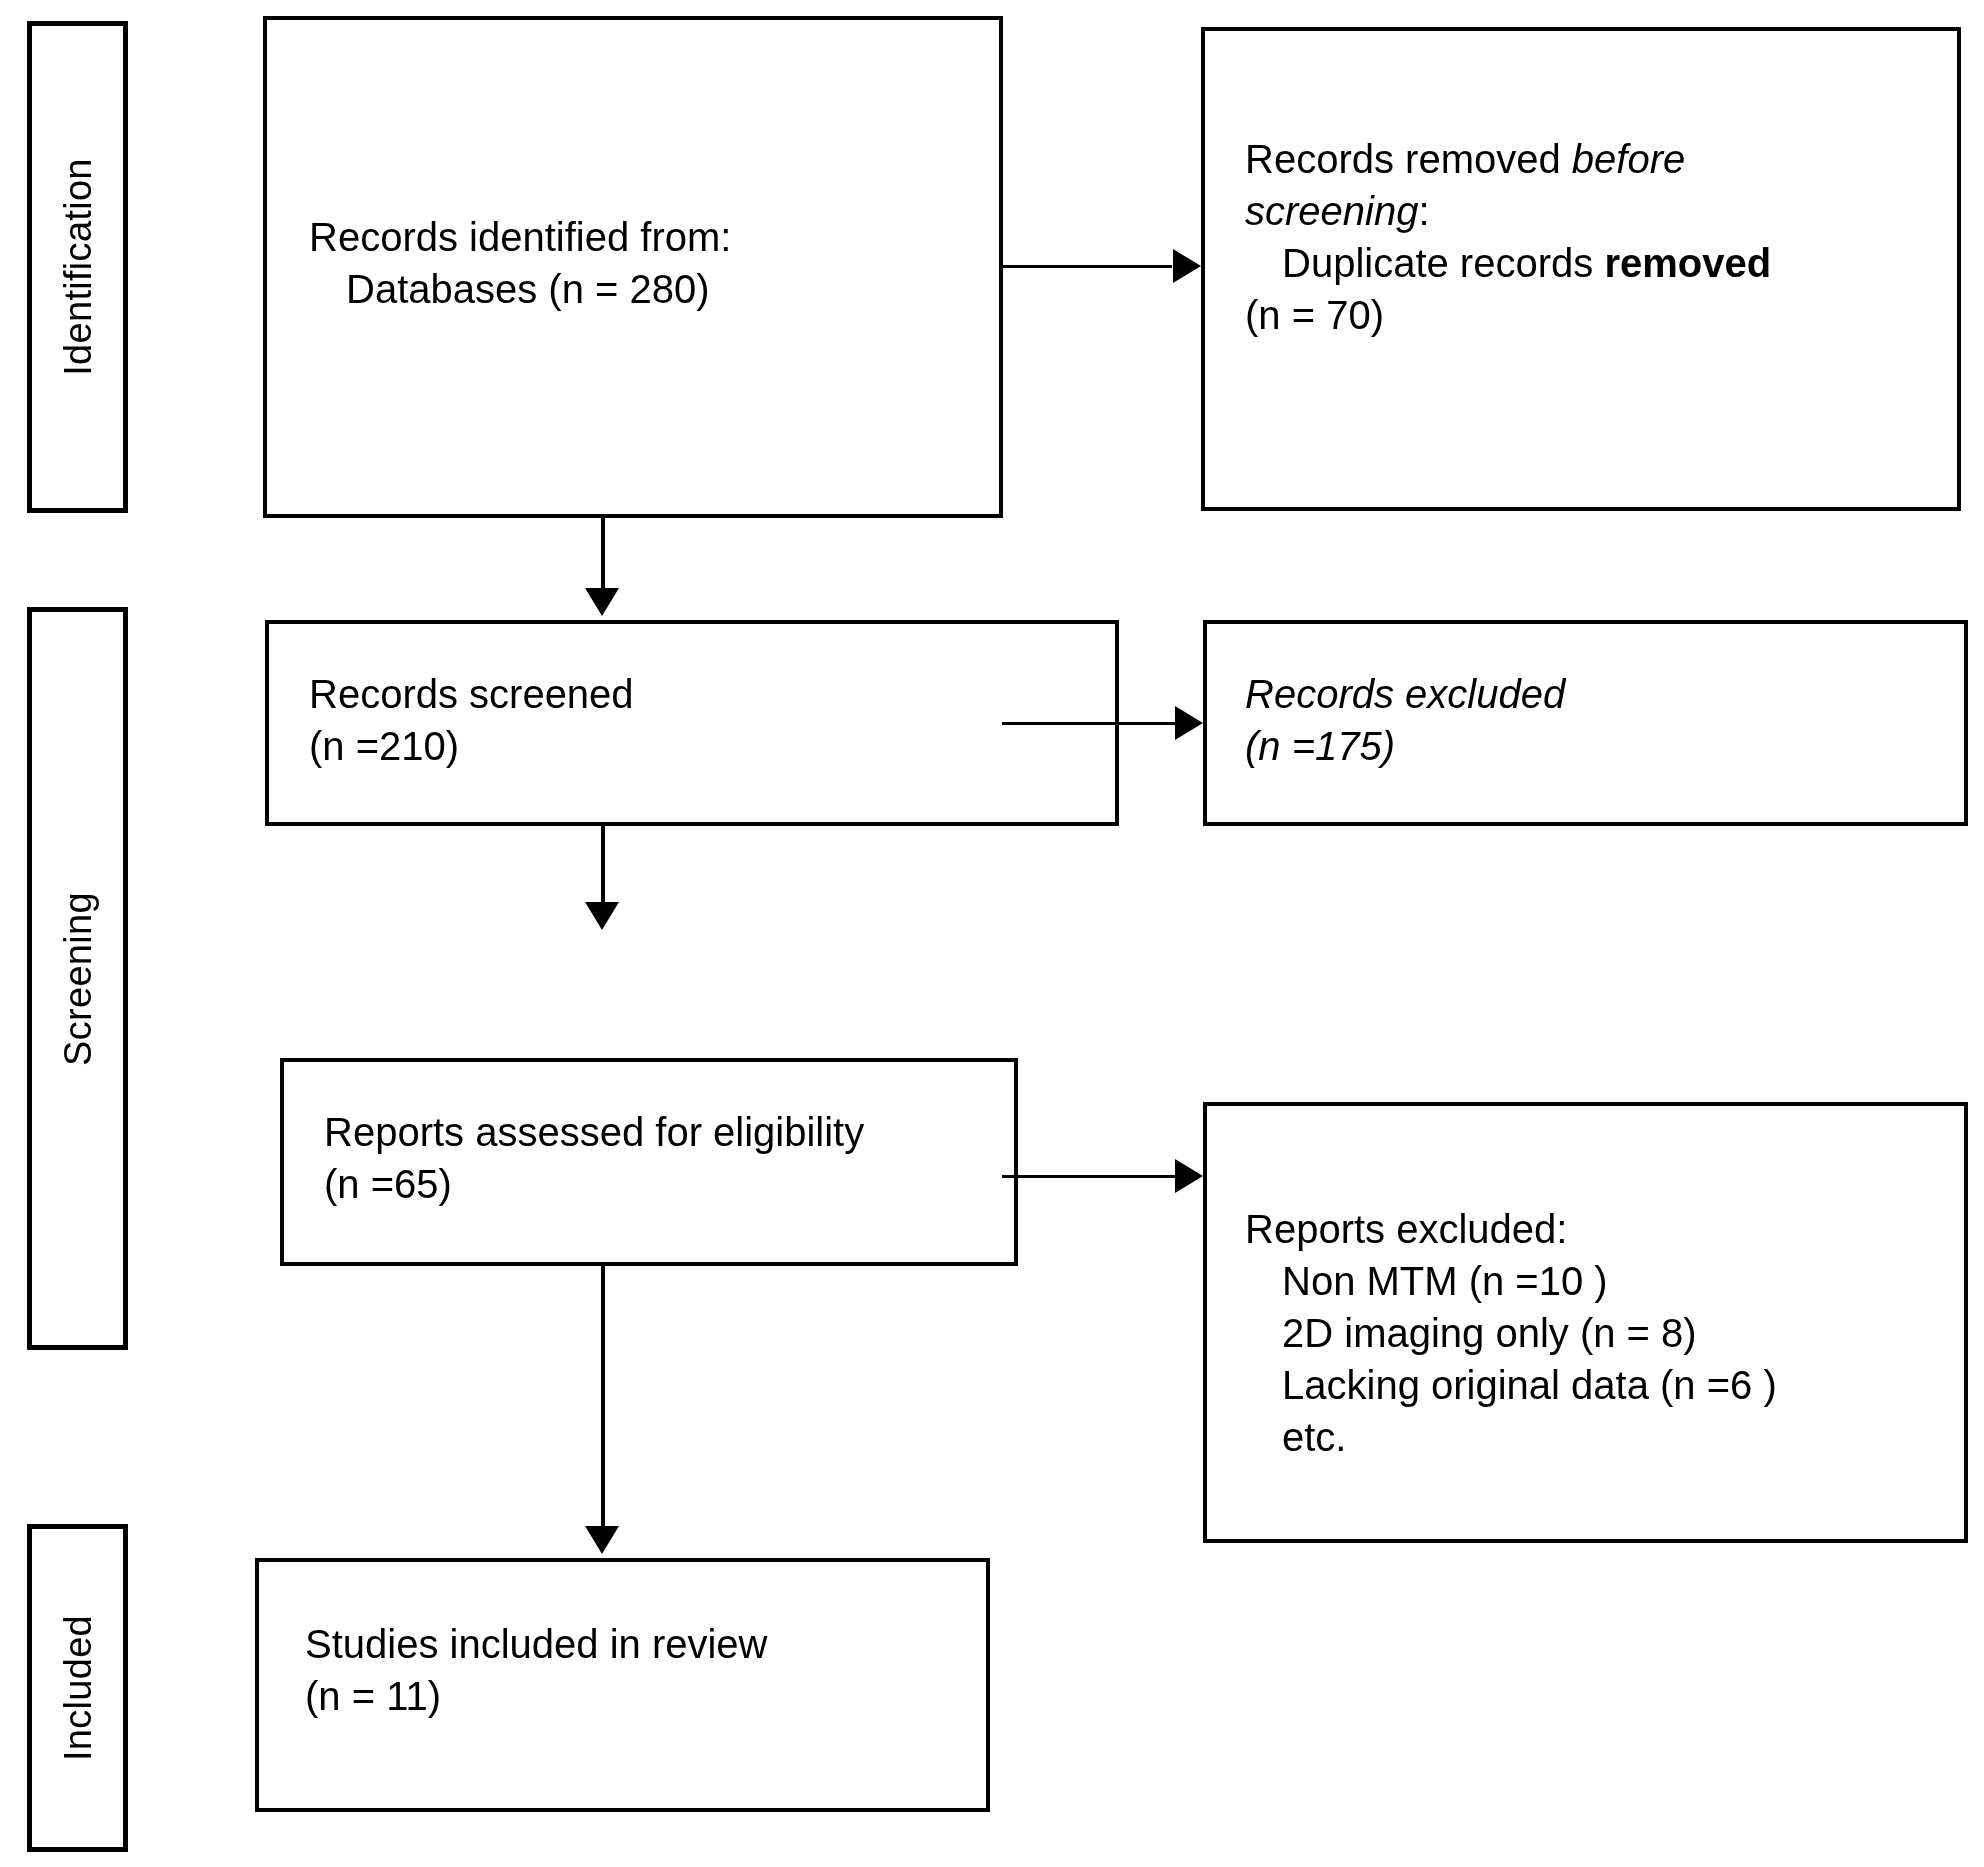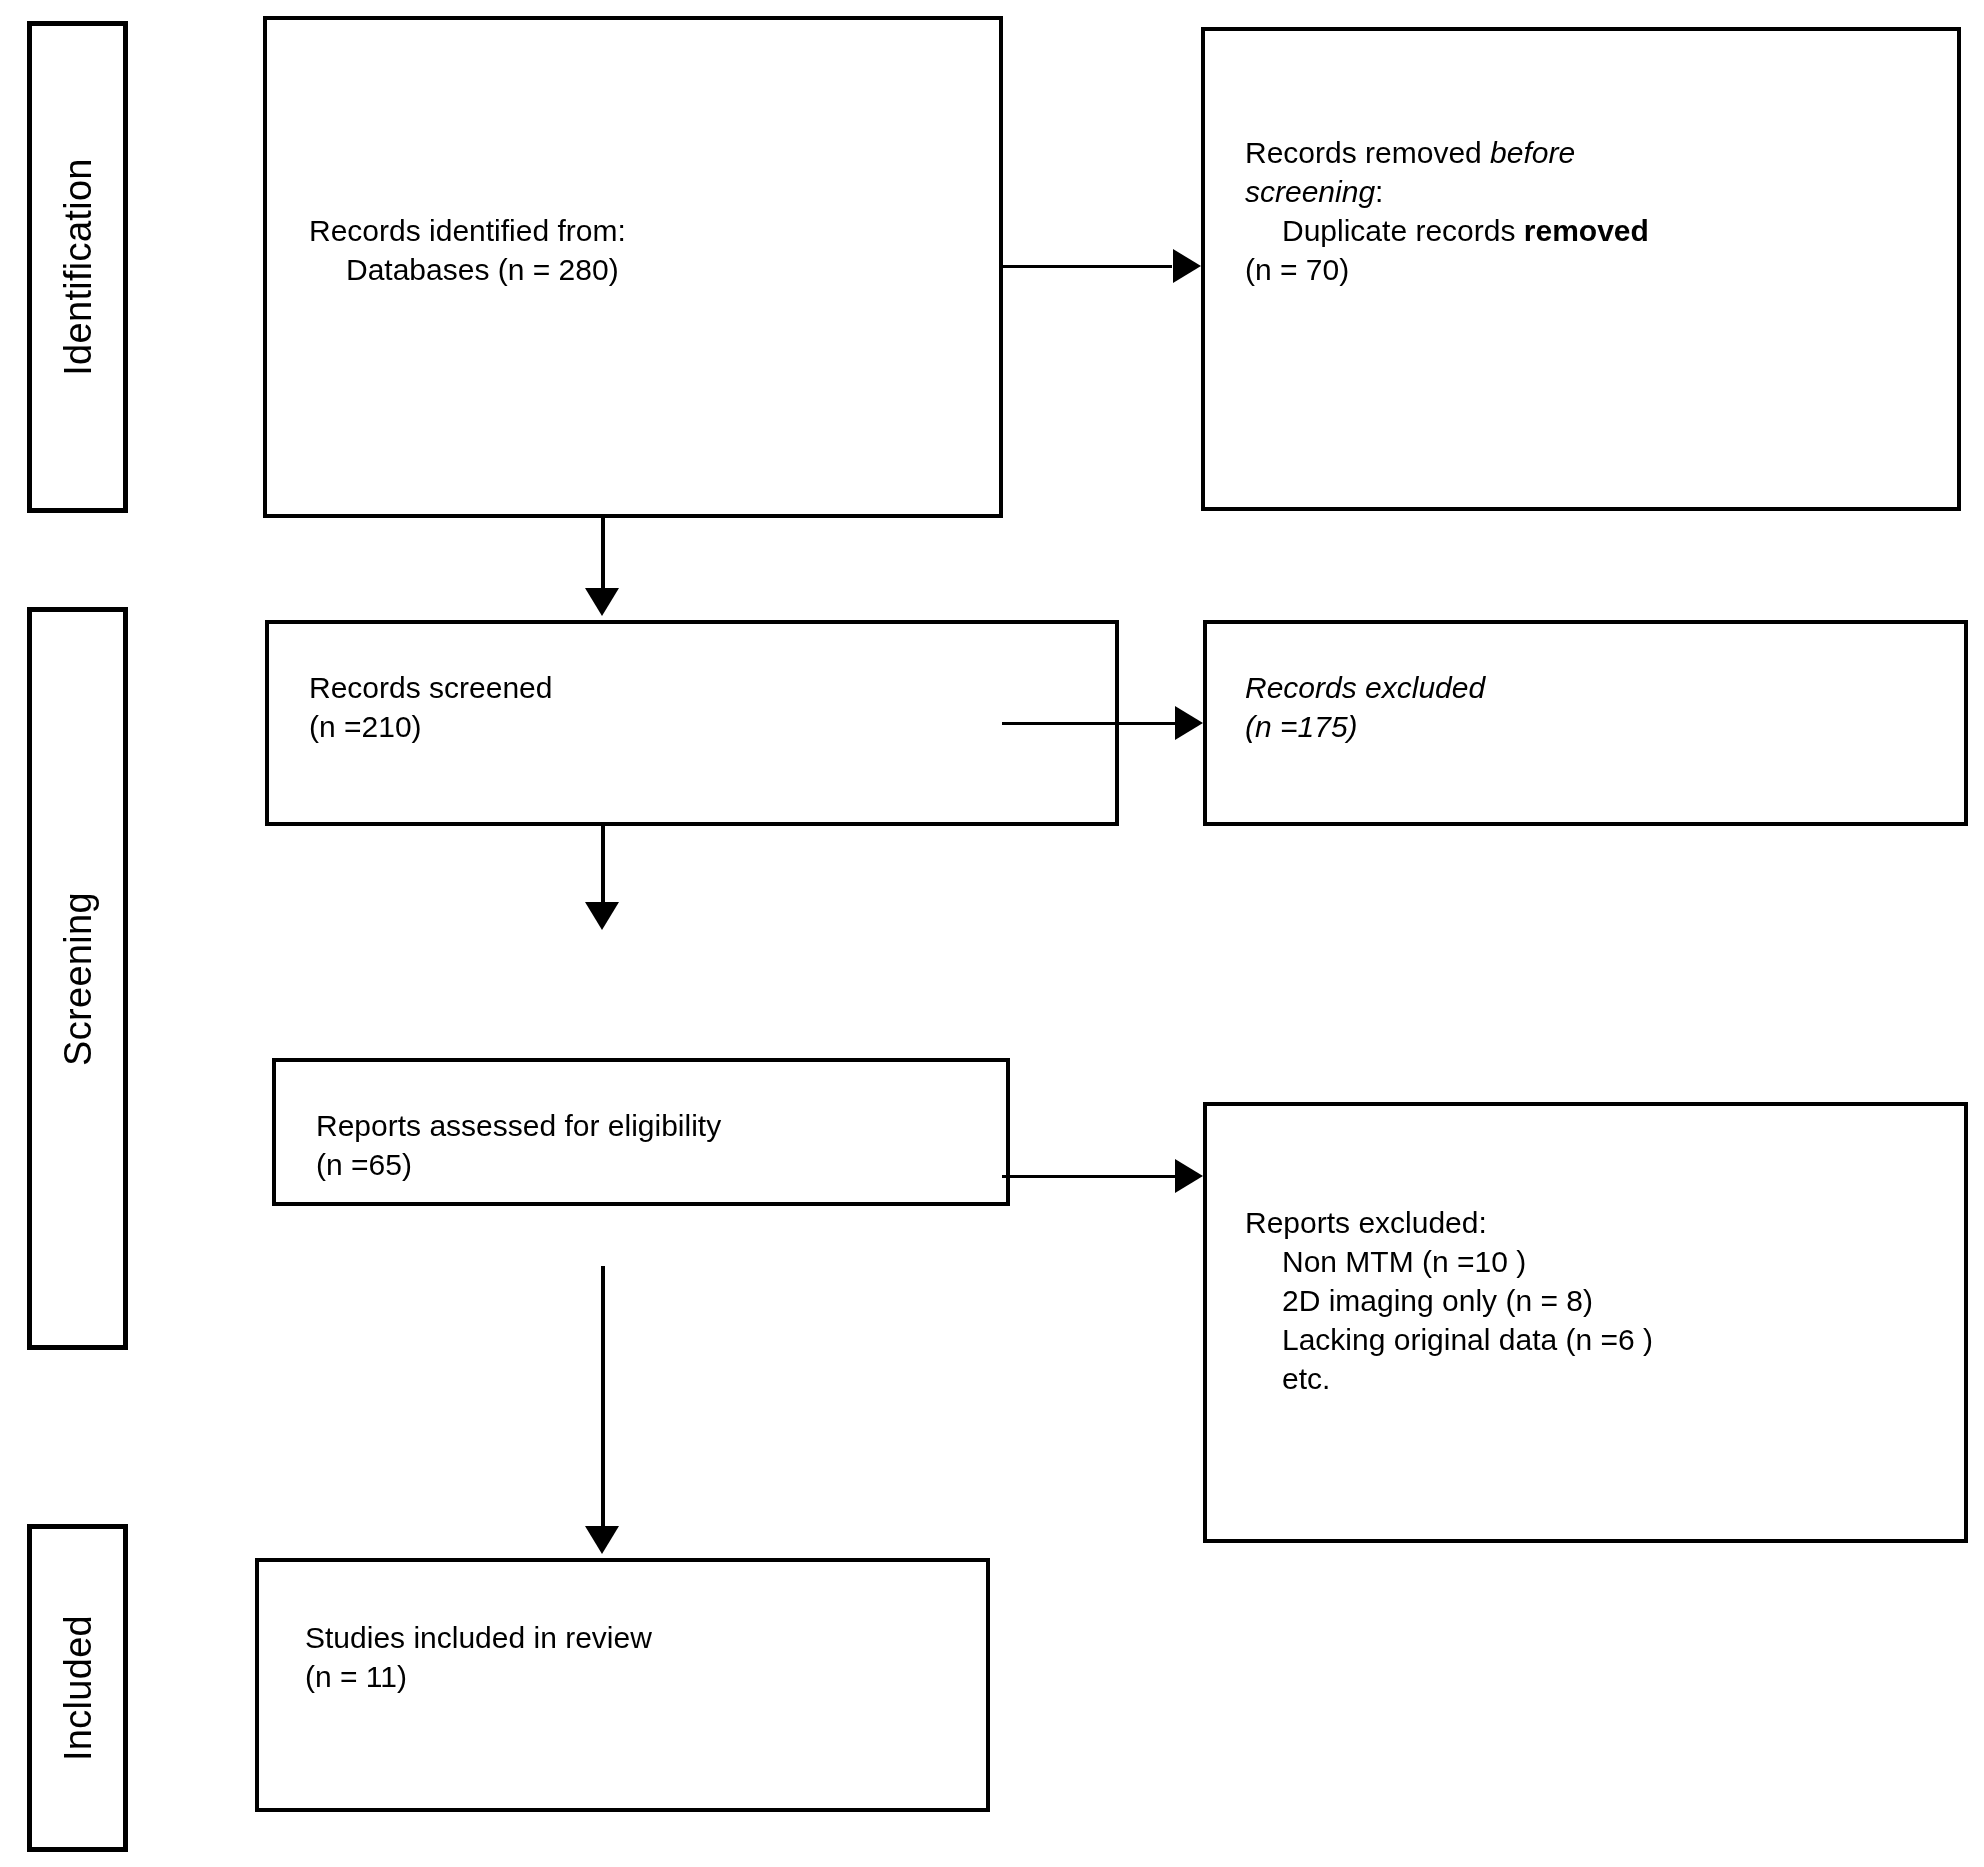--- a/index.html
+++ b/index.html
@@ -22,21 +22,21 @@
     position: absolute;
     box-sizing: border-box;
     background: #ffffff;
     border: 4.5px solid #000000;
   }
   .box-text {
     position: absolute;
     left: 0;
     right: 0;
     color: #000000;
-    font-size: 30px;
+    font-size: 40px;
     line-height: 1.30;
     white-space: pre-wrap;
   }
 
   
   .phase-box {
     position: absolute;
     box-sizing: border-box;
     background: #ffffff;
     border: 5.8px solid #000000;
@@ -123,21 +123,21 @@
   <div class="hline" style="left:1002px; top:722px; width:173px;"></div>
   <div class="arrow-right" style="left:1175px; top:706px;"></div>
 
   <div class="box" style="left:1203px; top:620px; width:765px; height:206px;">
     <div class="box-text" style="top:44px; left:38px; right:4px;font-style:italic;"><span>Records excluded</span><br><span>(n =175)</span></div>
   </div>
 
   <div class="vline" style="left:601px; top:826px; width:3.8px; height:77px;"></div>
   <div class="arrow-down" style="left:585px; top:902px;"></div>
 
-  <div class="box" style="left:272px; top:1058px; width:738px; height:148px;">
+  <div class="box" style="left:280px; top:1058px; width:738px; height:208px;">
     <div class="box-text" style="top:44px; left:40px; right:13px;"><span>Reports assessed for eligibility</span><br><span>(n =65)</span></div>
   </div>
 
   <div class="hline" style="left:1002px; top:1175px; width:173px;"></div>
   <div class="arrow-right" style="left:1175px; top:1159px;"></div>
 
   <div class="box" style="left:1203px; top:1057px; width:765px; height:441px;margin-top:45px;">
     <div class="box-text" style="top:97px; left:38px; right:13px;"><span>Reports excluded:</span><br><span class="indent1"></span><span>Non MTM (n =10 )</span><br><span class="indent1"></span><span>2D imaging only (n = 8)</span><br><span class="indent1"></span><span>Lacking original data (n =6 )</span><br><span class="indent1"></span><span>etc.</span></div>
   </div>
 

